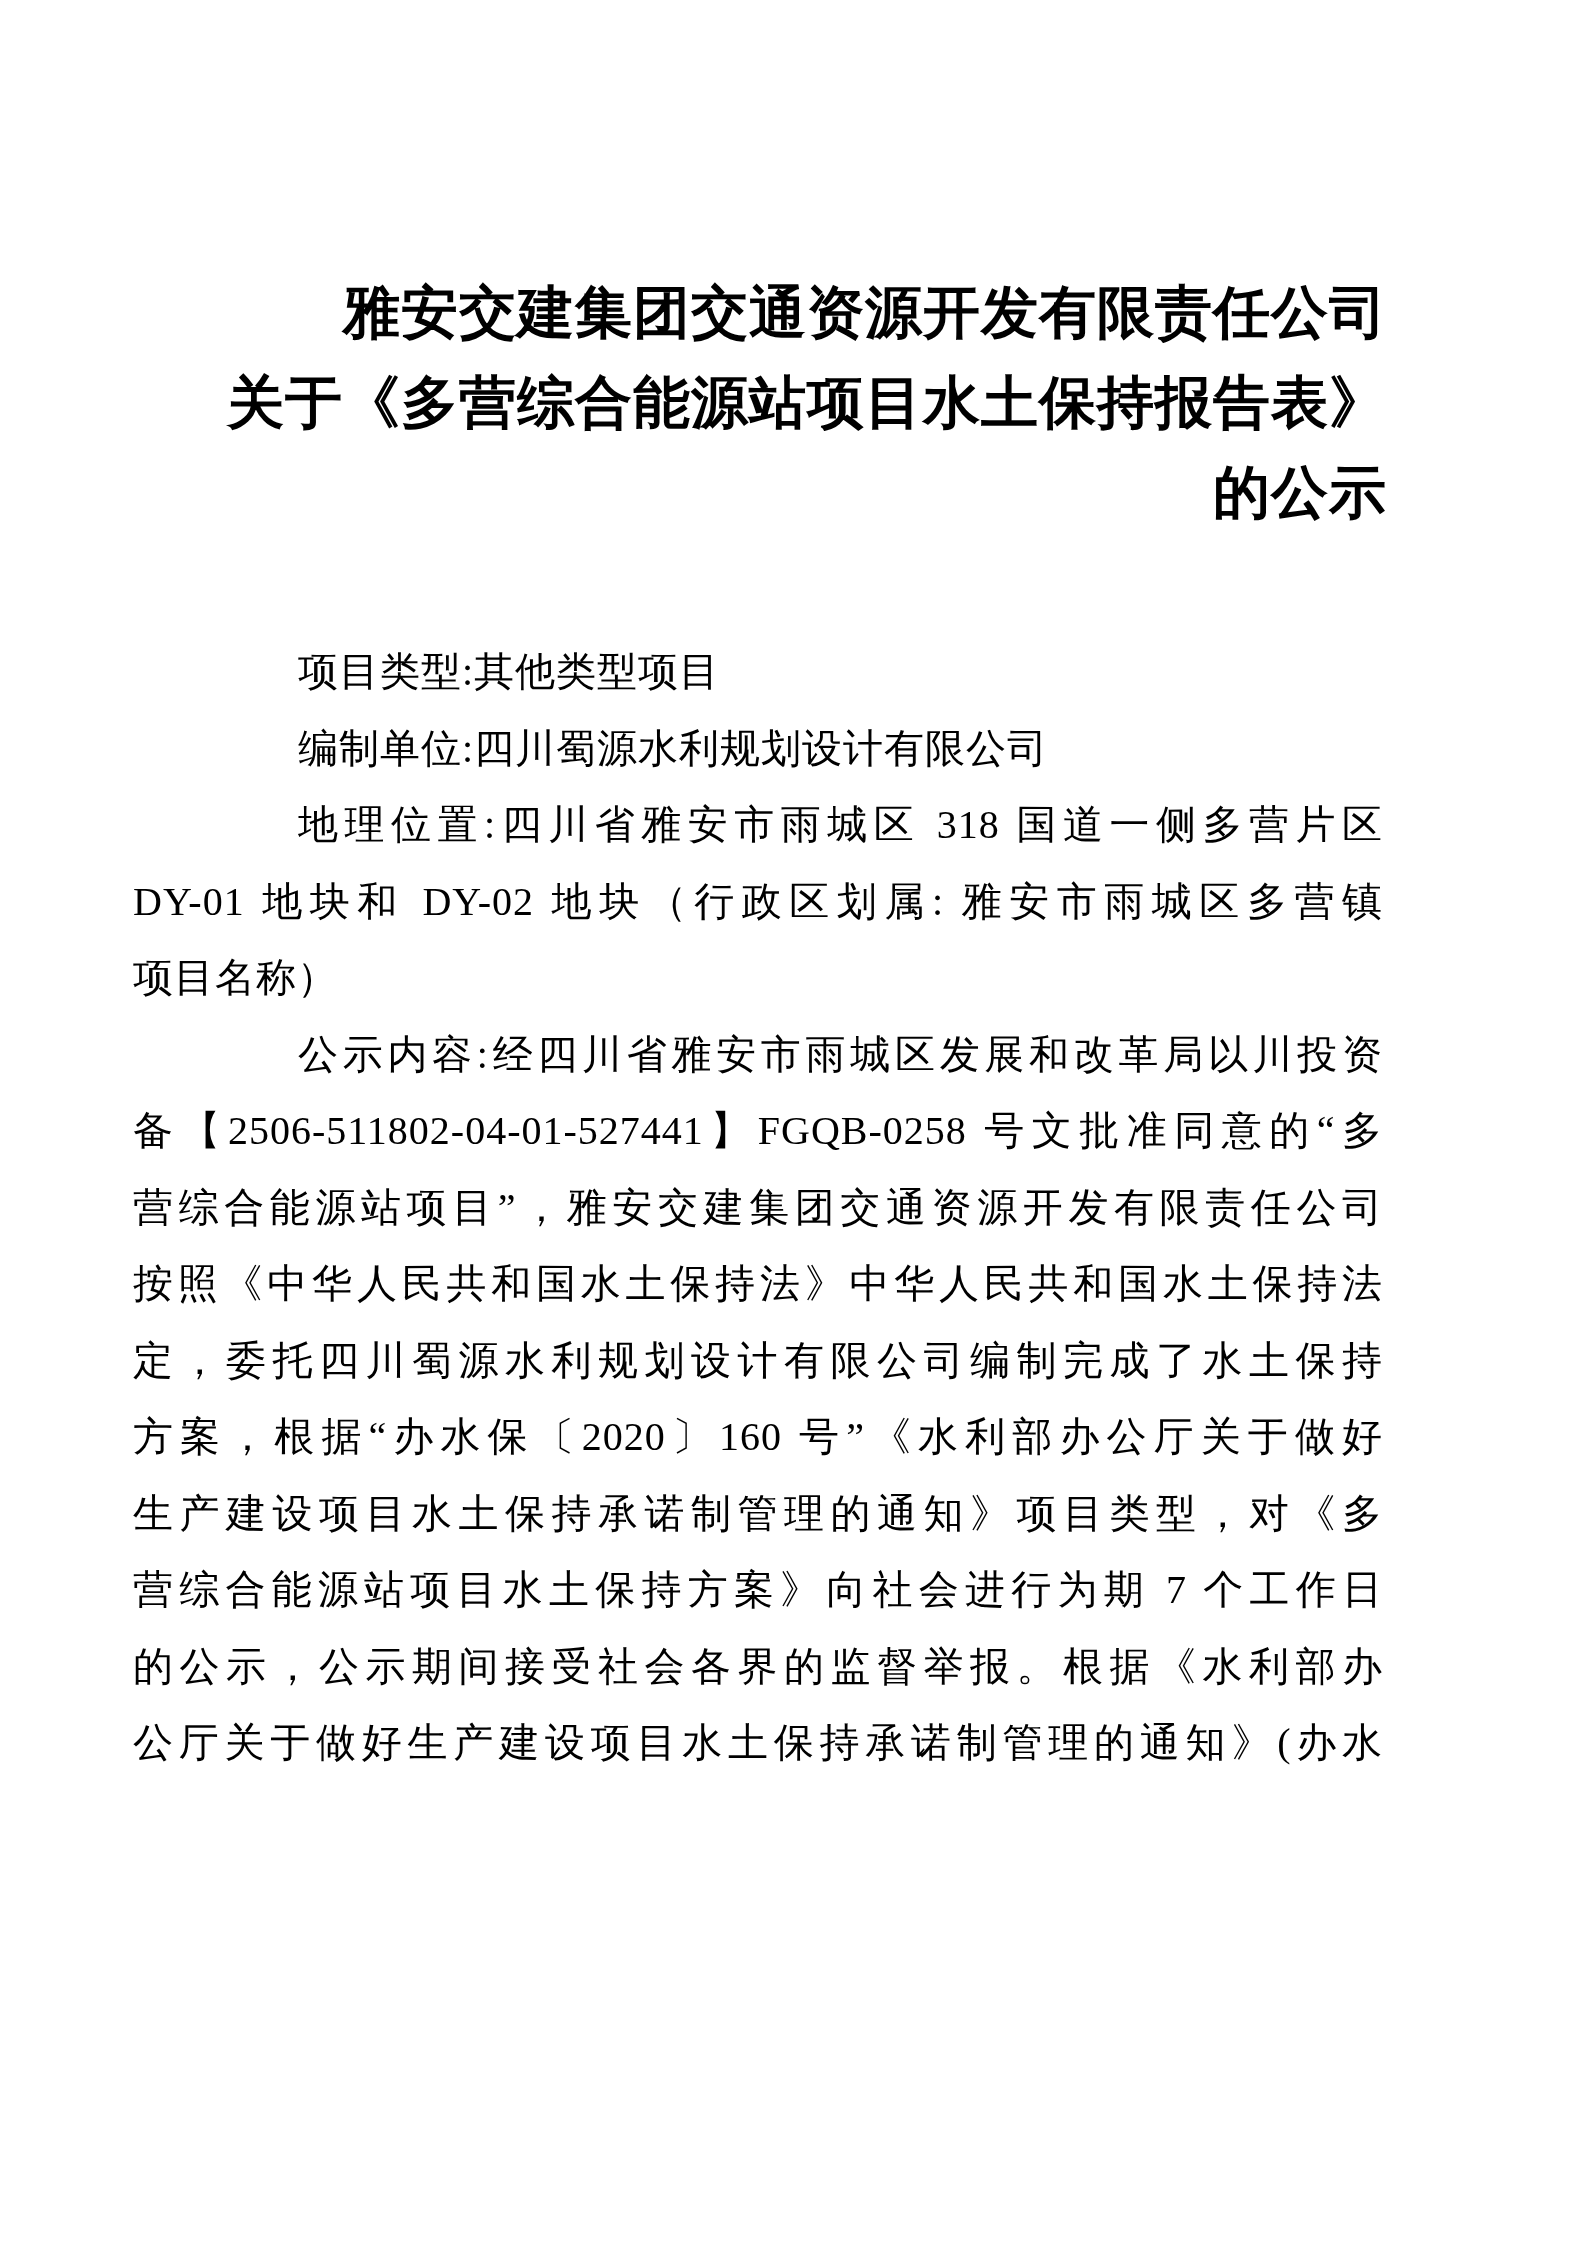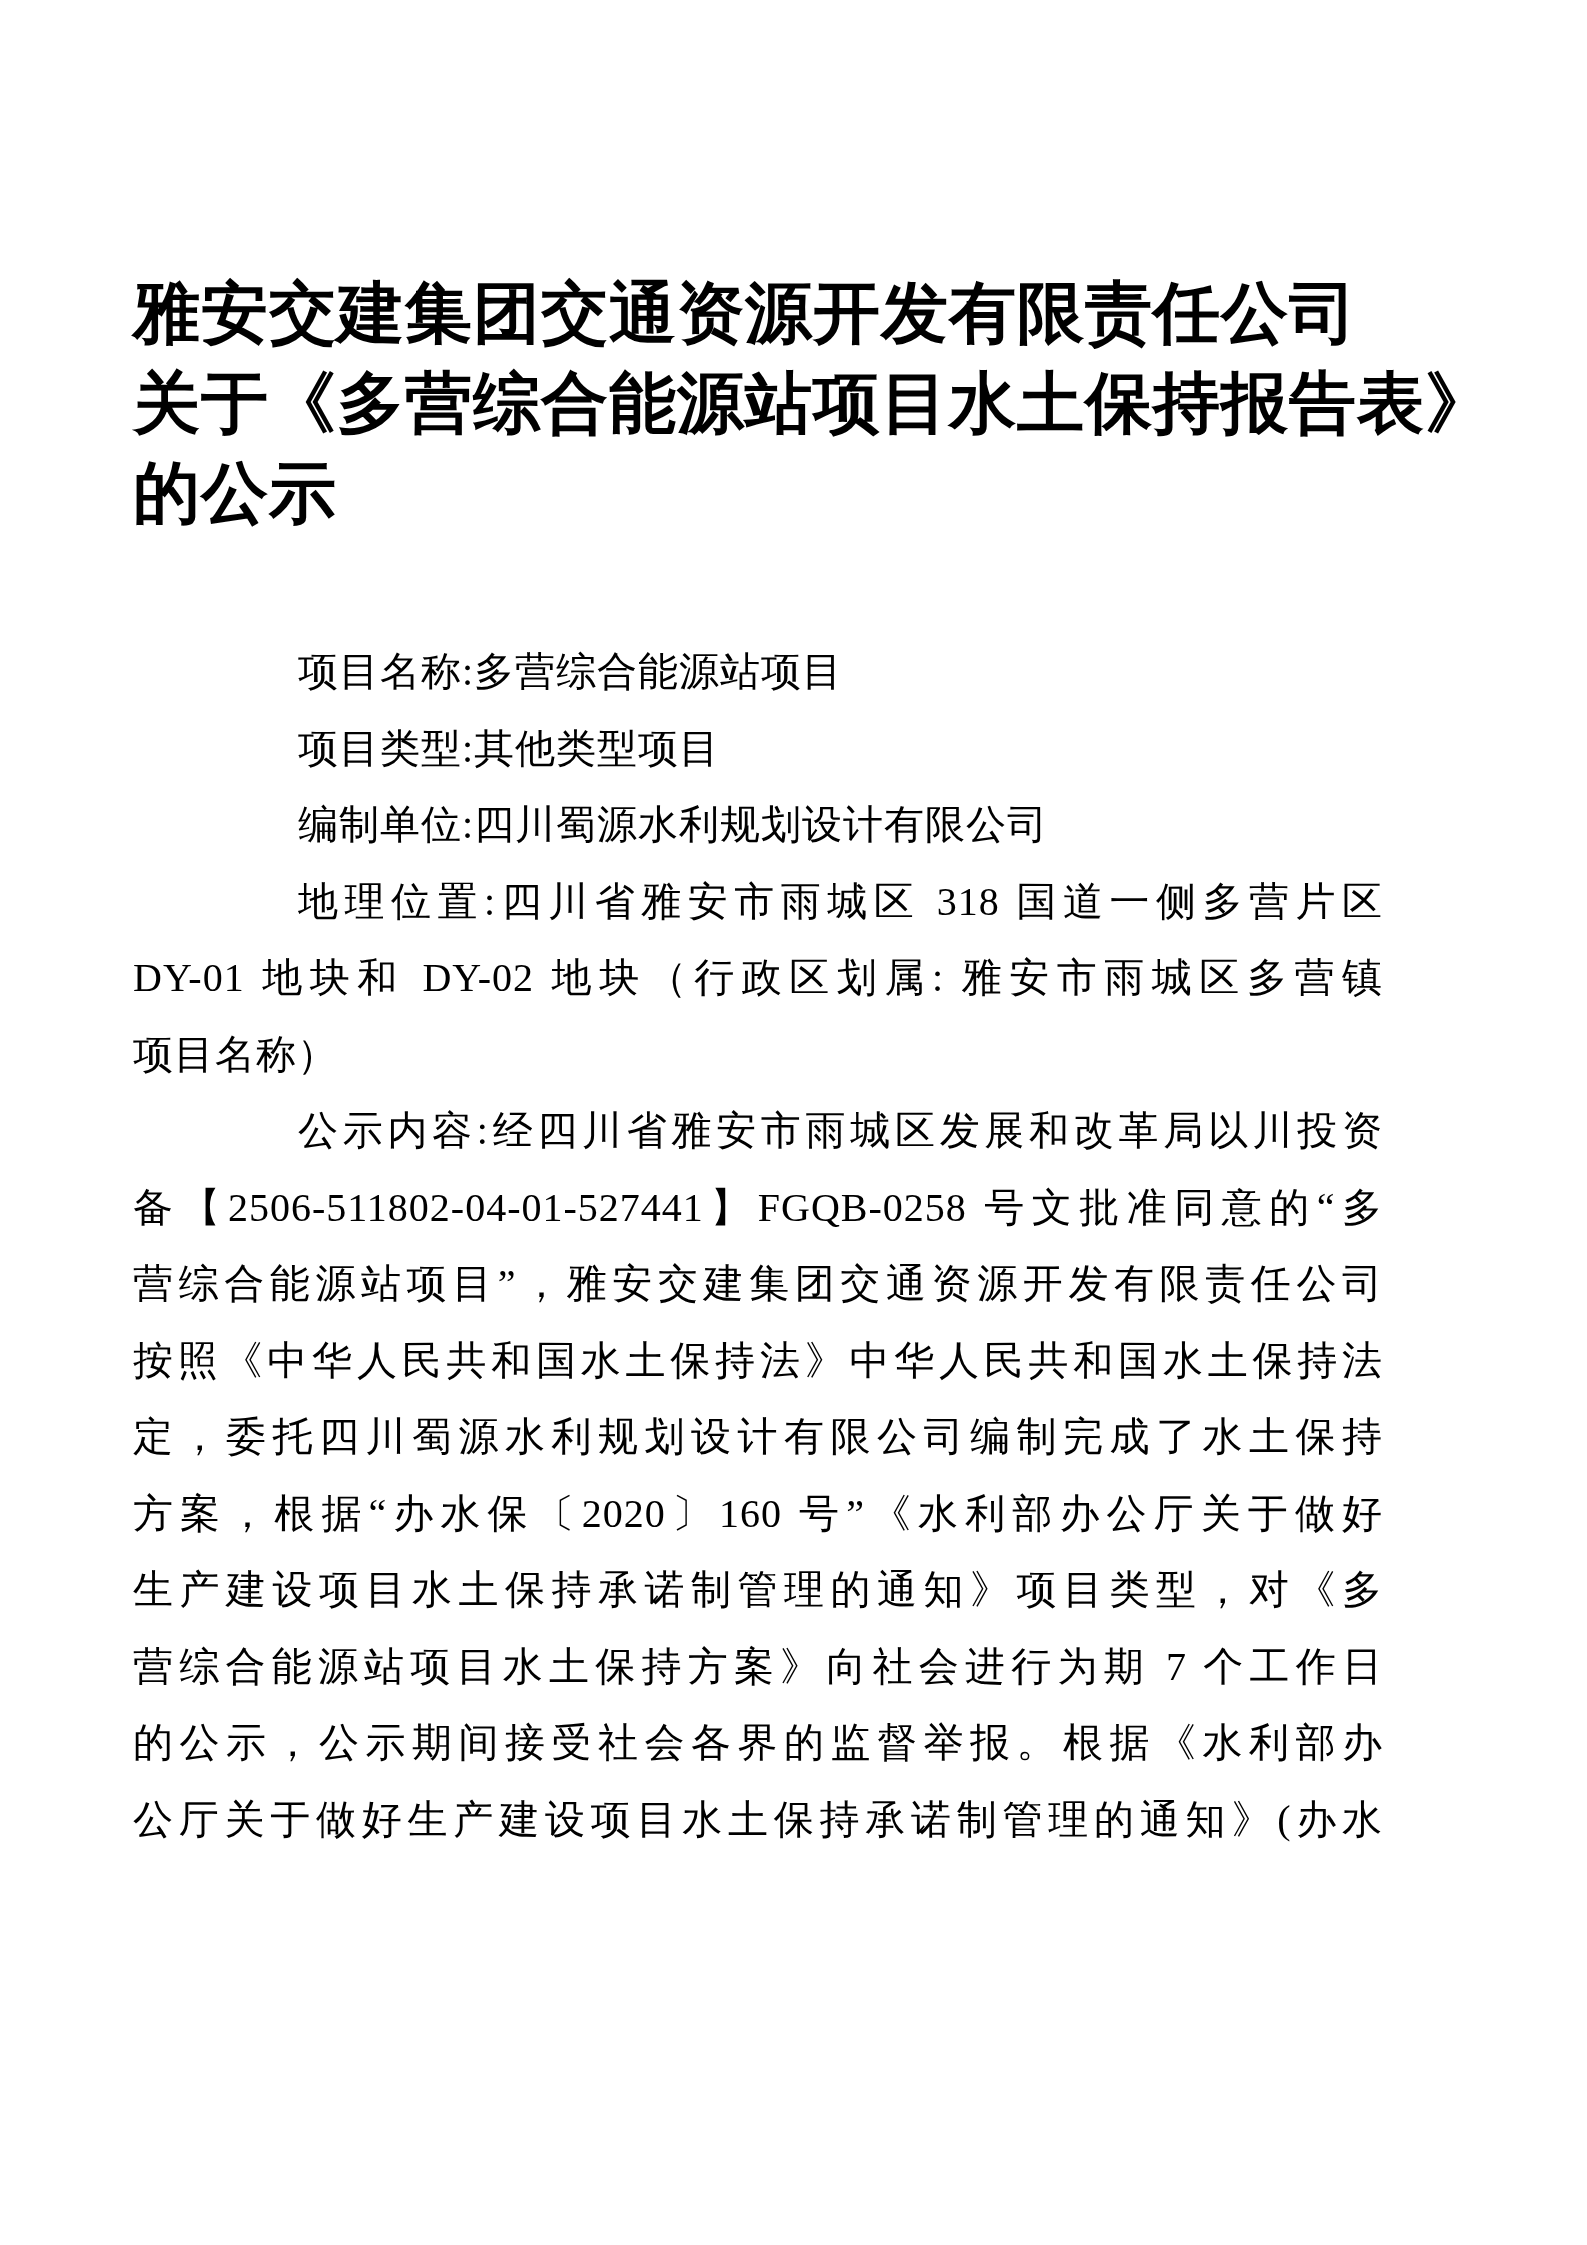--- a/index.html
+++ b/index.html
@@ -15,23 +15,23 @@
     background: #ffffff;
     color: #000000;
     font-family: "Liberation Serif", "DejaVu Serif", serif;
     overflow: hidden;
   }
   .doc-title {
     position: absolute;
     top: 268px;
     left: 133px;
     width: 1254px;
-    text-align: left;
+    text-align: right;
     font-weight: bold;
-    font-size: 67px;
+    font-size: 57px;
     line-height: 90px;
     letter-spacing: 1px;
   }
   .title-line {
     white-space: nowrap;
   }
   .doc-body {
     position: absolute;
     top: 634px;
     left: 133px;
@@ -58,21 +58,20 @@
 
 <div class="page">
 
   <div class="doc-title">
     <div class="title-line">雅安交建集团交通资源开发有限责任公司</div>
     <div class="title-line">关于《多营综合能源站项目水土保持报告表》</div>
     <div class="title-line">的公示</div>
   </div>
 
   <div class="doc-body">
-    <div class="line indent">项目名称:多营综合能源站项目</div>
     <div class="line indent">项目类型:其他类型项目</div>
     <div class="line indent">编制单位:四川蜀源水利规划设计有限公司</div>
     <div class="line indent j">地理位置:四川省雅安市雨城区 318 国道一侧多营片区</div>
     <div class="line j">DY-01 地块和 DY-02 地块（行政区划属: 雅安市雨城区多营镇</div>
     <div class="line">项目名称）</div>
     <div class="line indent j">公示内容:经四川省雅安市雨城区发展和改革局以川投资</div>
     <div class="line j">备【2506-511802-04-01-527441】FGQB-0258 号文批准同意的“多</div>
     <div class="line j">营综合能源站项目”，雅安交建集团交通资源开发有限责任公司</div>
     <div class="line j">按照《中华人民共和国水土保持法》中华人民共和国水土保持法</div>
     <div class="line j">定，委托四川蜀源水利规划设计有限公司编制完成了水土保持</div>

